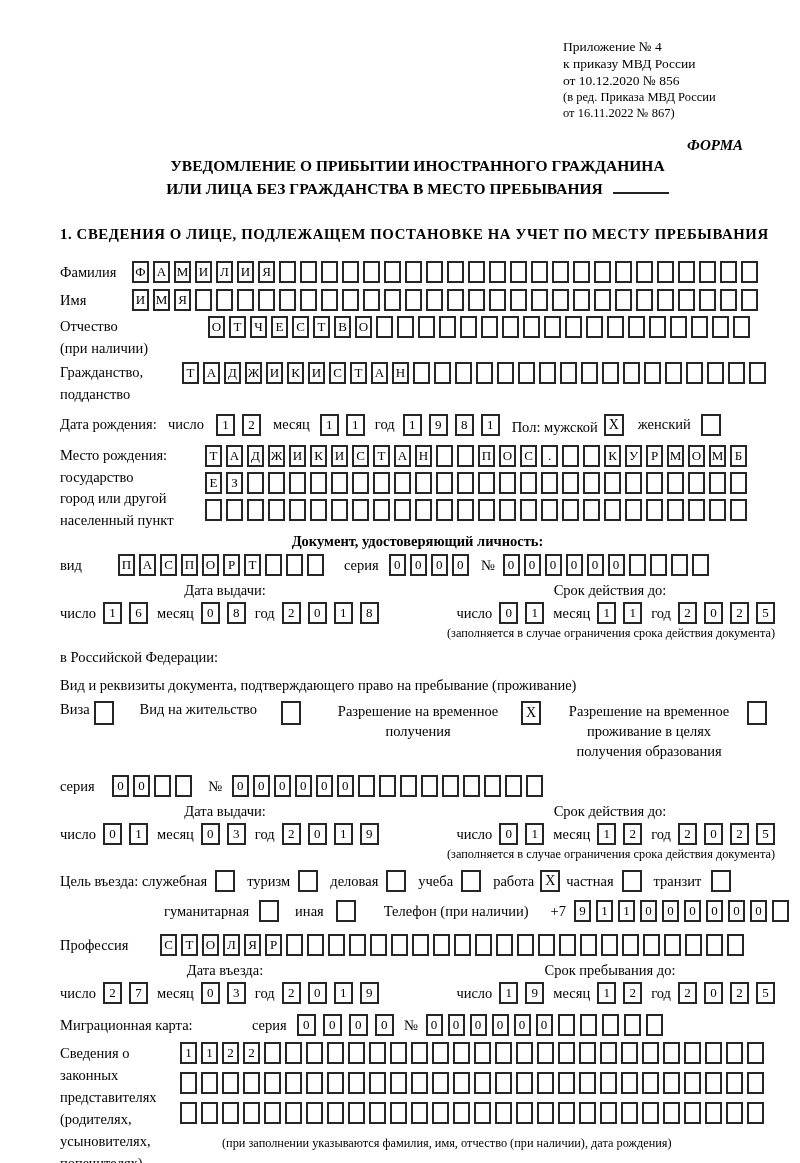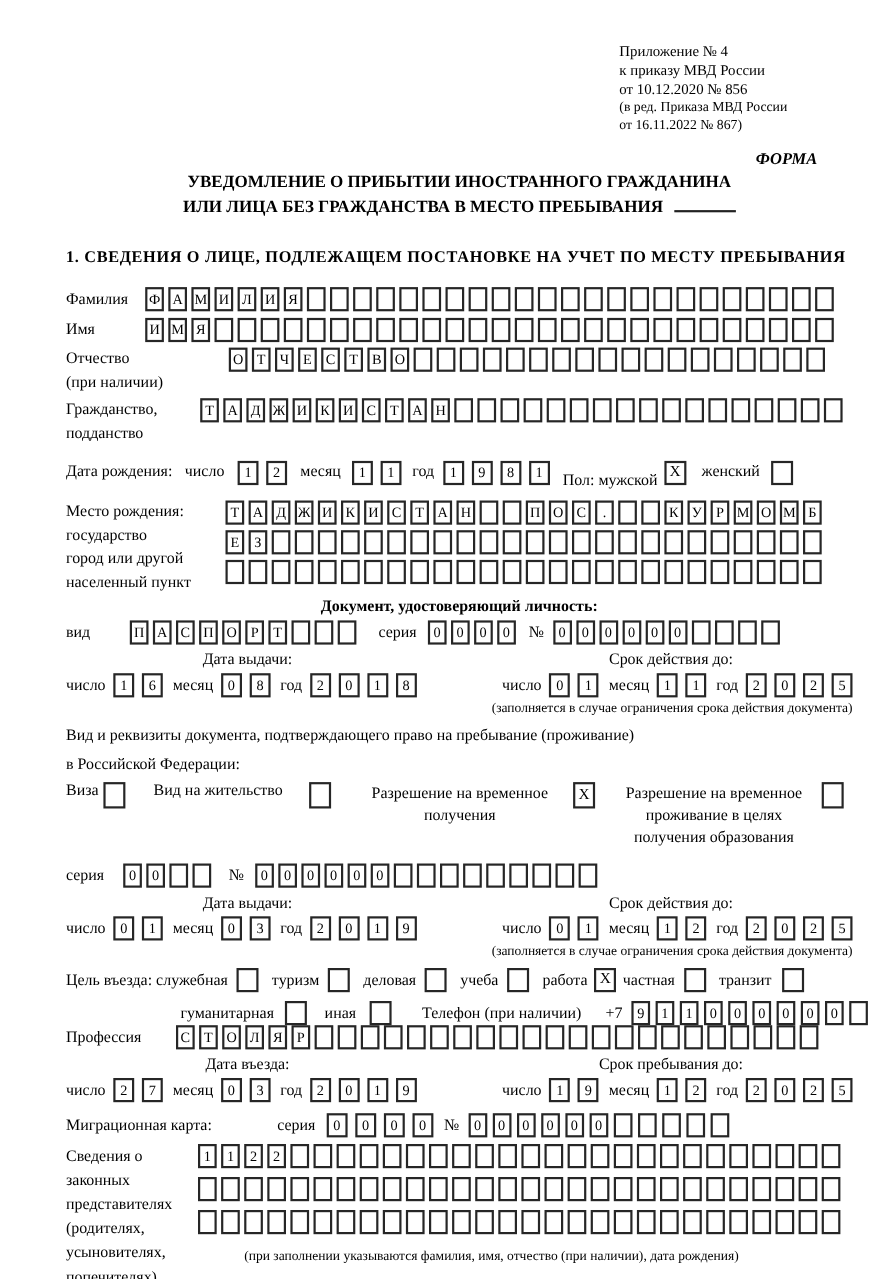--- a/index.html
+++ b/index.html
@@ -236,21 +236,21 @@
         <span class="cell">1</span>
         <span class="cell">1</span>
       </div>
     <span class="lbl" style="margin:0 8px 0 10px">год</span>
     <div class="cells sp">
         <span class="cell">1</span>
         <span class="cell">9</span>
         <span class="cell">8</span>
         <span class="cell">1</span>
       </div>
-    <span class="lbl" style="margin:16px 6px 0 12px">Пол: мужской</span>
+    <span class="lbl" style="margin:6px 6px 0 12px">Пол: мужской</span>
     <span class="chk chk-sm">X</span>
     <span class="lbl" style="margin:0 10px 0 14px">женский</span>
     <span class="chk chk-sm"></span>
   </div>
 
   <div class="rowtop">
     <div class="lbl" style="width:145px; line-height:21.5px">
       <div>Место рождения:</div>
       <div>государство</div>
       <div>город или другой</div>
@@ -421,22 +421,22 @@
       <div class="cells sp">
           <span class="cell">2</span>
           <span class="cell">0</span>
           <span class="cell">2</span>
           <span class="cell">5</span>
         </div>
     </div>
   </div>
   <div class="note">(заполняется в случае ограничения срока действия документа)</div>
 
+  <div class="plain mt6">в Российской Федерации:</div>
   <div class="plain mt8">Вид и реквизиты документа, подтверждающего право на пребывание (проживание)</div>
-  <div class="plain mt6">в Российской Федерации:</div>
 
   <div class="rowtop mt6">
     <span class="cb-label">Виза</span>
     <span class="chk" style="margin-left:4px"></span>
     <span class="cb-label" style="margin-left:26px">Вид на жительство</span>
     <span class="chk" style="margin-left:24px"></span>
     <div class="cb-block" style="margin-left:22px; width:190px">
       <div>Разрешение на временное</div>
       <div>получения</div>
     </div>
@@ -554,21 +554,21 @@
         <span class="cell">0</span>
         <span class="cell">0</span>
         <span class="cell">0</span>
         <span class="cell">0</span>
         <span class="cell">0</span>
         <span class="cell">0</span>
         <span class="cell"></span>
       </div>
   </div>
 
-  <div class="row" style="margin-top:0">
+  <div class="row" style="margin-top:12px">
     <span class="lbl" style="width:100px">Профессия</span>
     <div class="cells">
         <span class="cell">С</span>
         <span class="cell">Т</span>
         <span class="cell">О</span>
         <span class="cell">Л</span>
         <span class="cell">Я</span>
         <span class="cell">Р</span>
         <span class="cell"></span>
         <span class="cell"></span>

